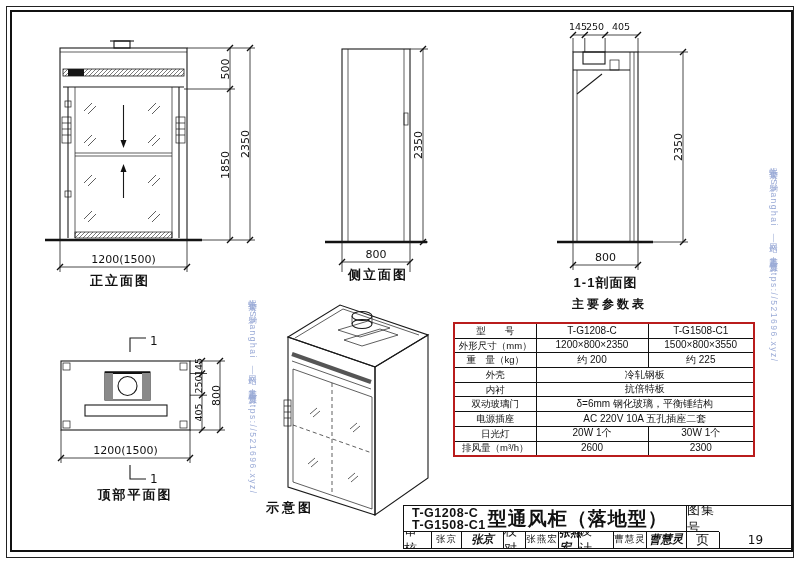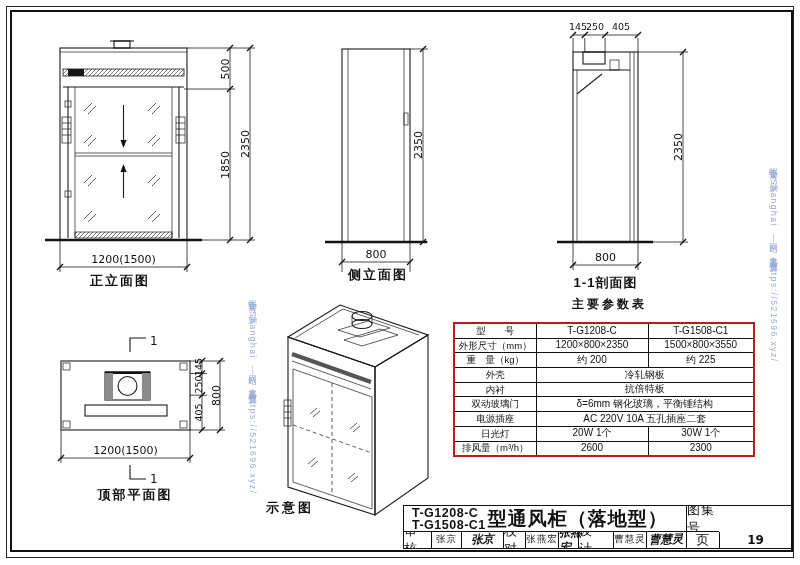--- a/index.html
+++ b/index.html
@@ -29,21 +29,21 @@
   #titleblock .nob{border-left:none}
   #titleblock .r1{top:0;height:26px;border-bottom:1px solid #111}
   #titleblock .r2{top:26px;height:15.5px}
   .models{display:flex;flex-direction:column;align-items:flex-start;justify-content:center;
         font-weight:bold;font-size:12.5px;line-height:12px;letter-spacing:.5px;padding-left:8px}
   .bigtitle{font-weight:bold;font-size:19px;letter-spacing:1px;margin-left:2px;white-space:nowrap}
   .smalllab{font-size:13px;letter-spacing:1px}
   .name{font-size:9.5px;letter-spacing:1px}
   .sig{font-style:italic;font-weight:bold;font-size:11.5px;font-family:"DejaVu Serif",serif;transform:rotate(-2deg)}
   .atlasno{font-weight:bold;font-size:12.5px;font-family:"DejaVu Sans",sans-serif;letter-spacing:1px}
-  .pageno{font-weight:bold;font-size:12px;font-family:"DejaVu Sans",sans-serif}
+  .pageno{font-weight:normal;font-size:12px;font-family:"DejaVu Sans",sans-serif}
   .wm{position:absolute;writing-mode:vertical-rl;font-size:8.5px;color:#8095cc;opacity:.8;
       letter-spacing:1.5px;white-space:nowrap;pointer-events:none}
 </style>
 </head>
 <body>
 
 <div id="page">
   <div class="frame-thin"></div>
   <div class="frame-thick"></div>
 

